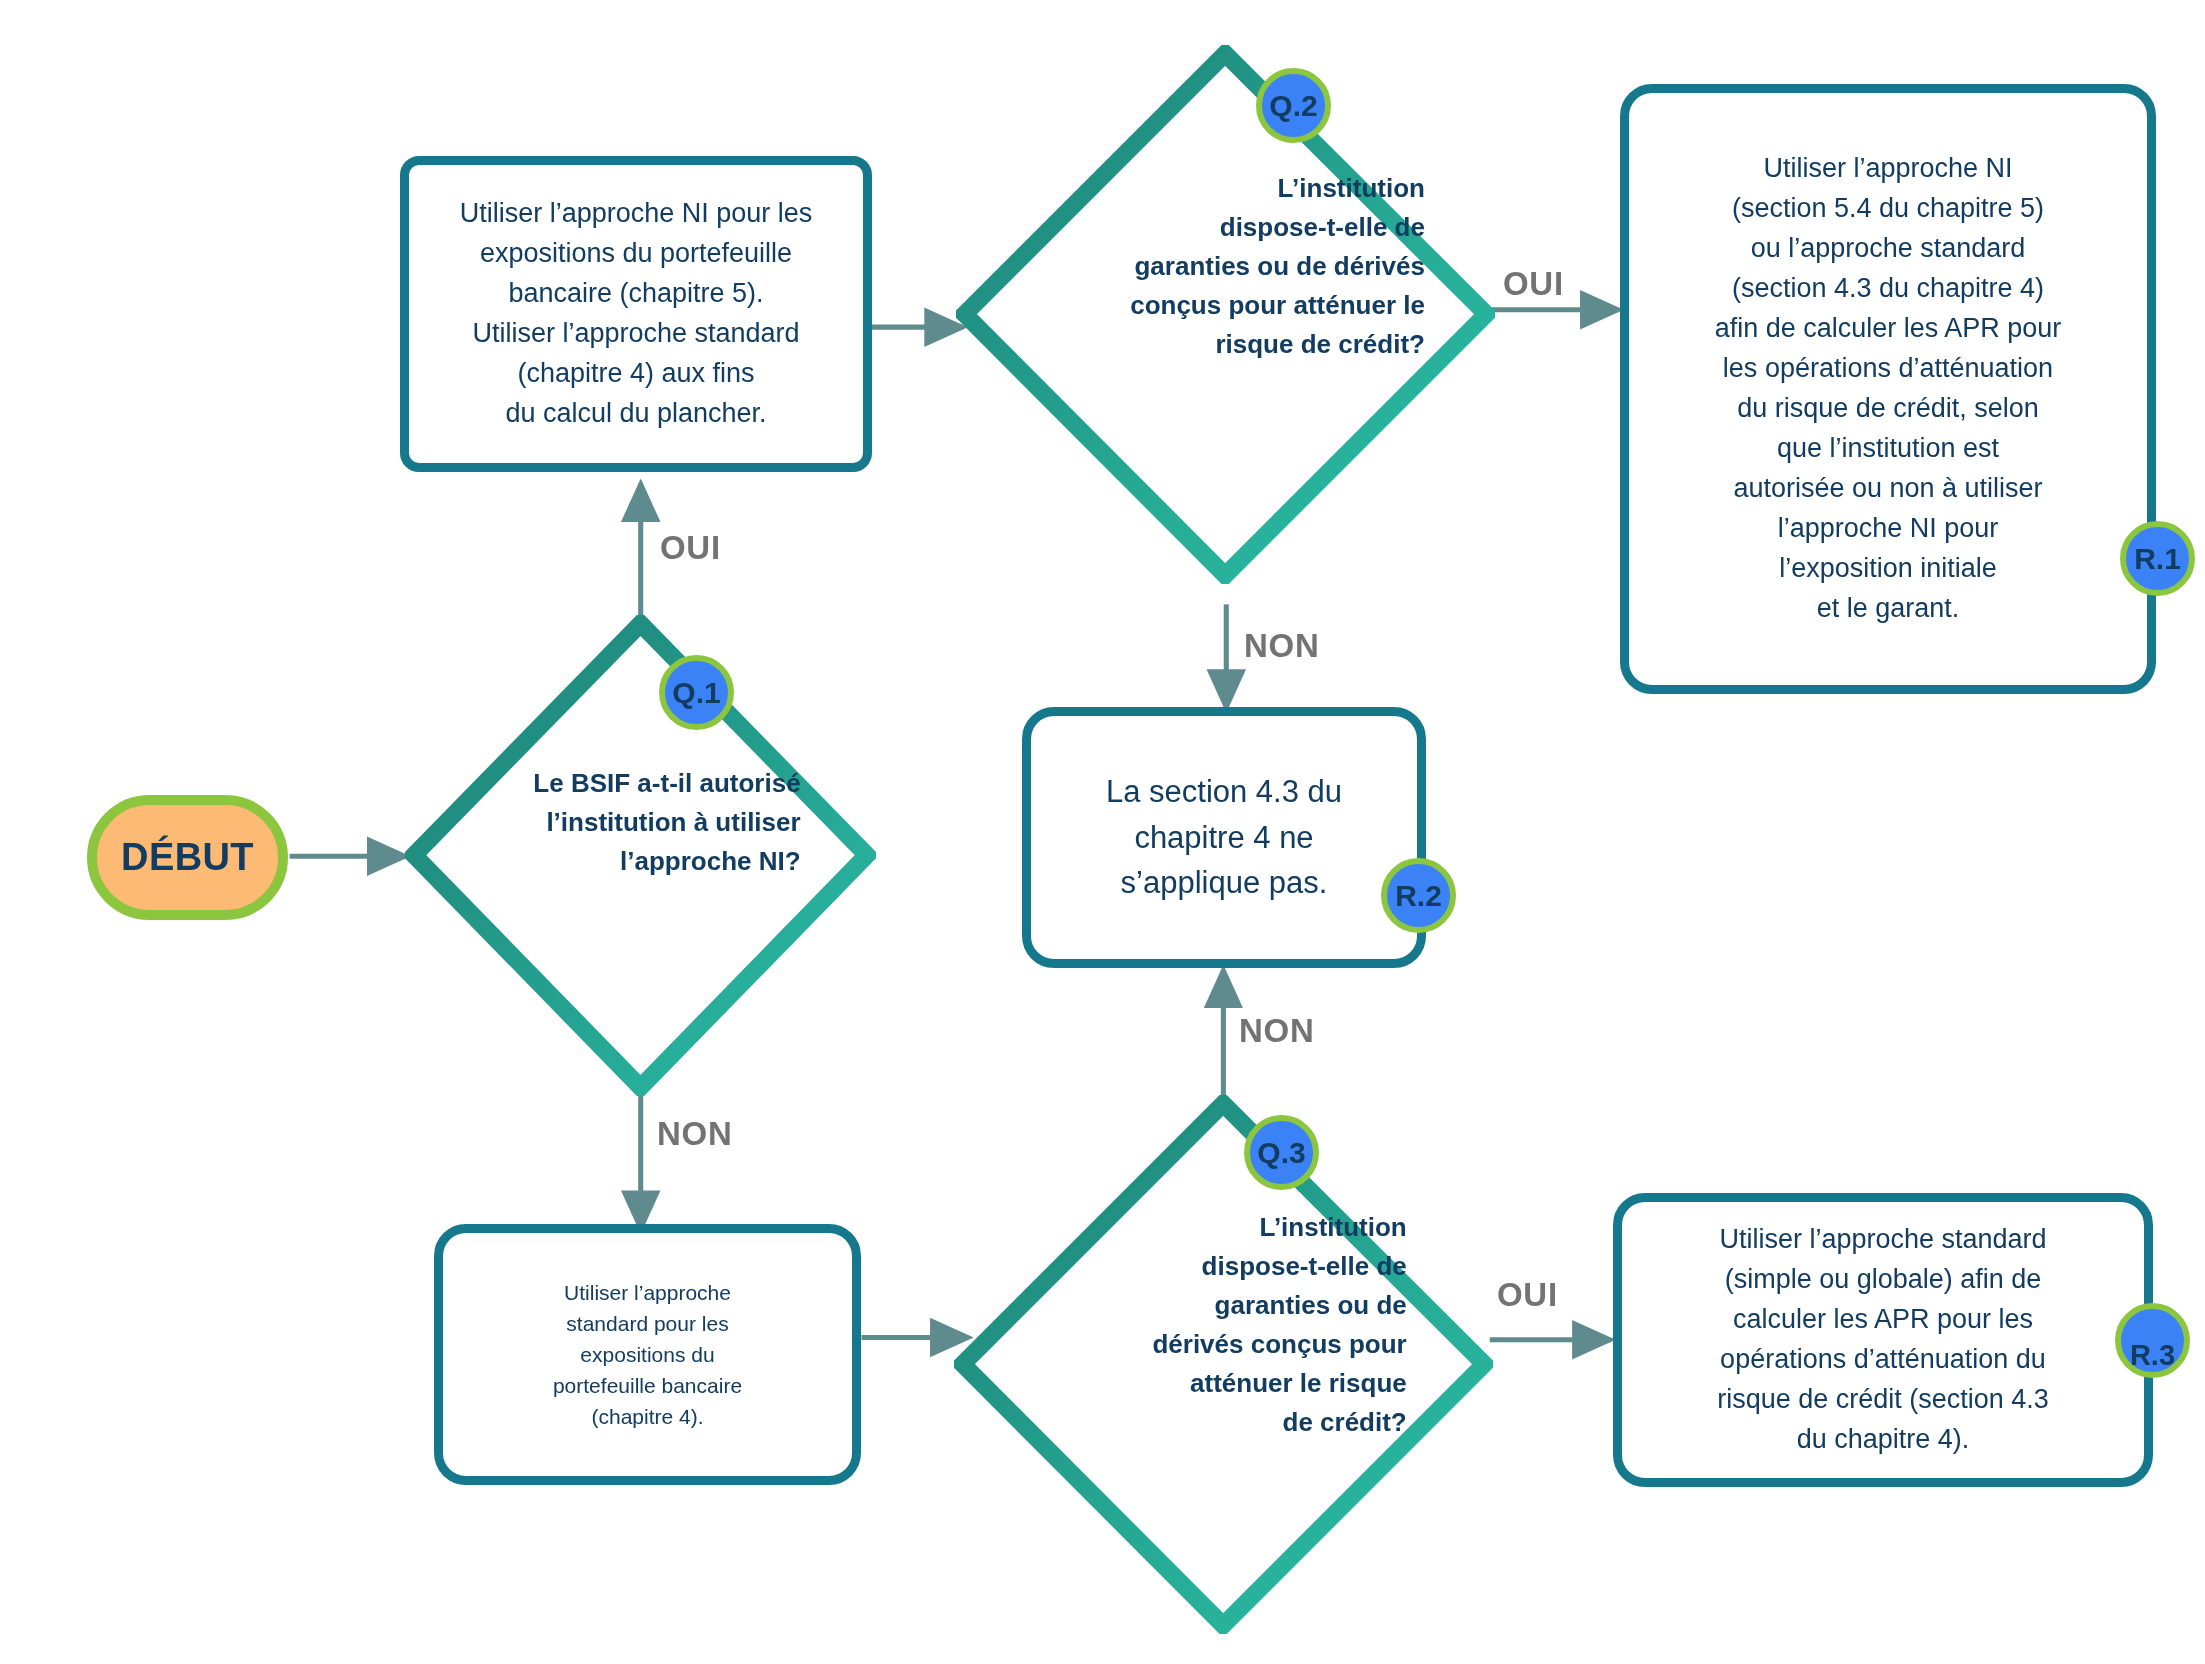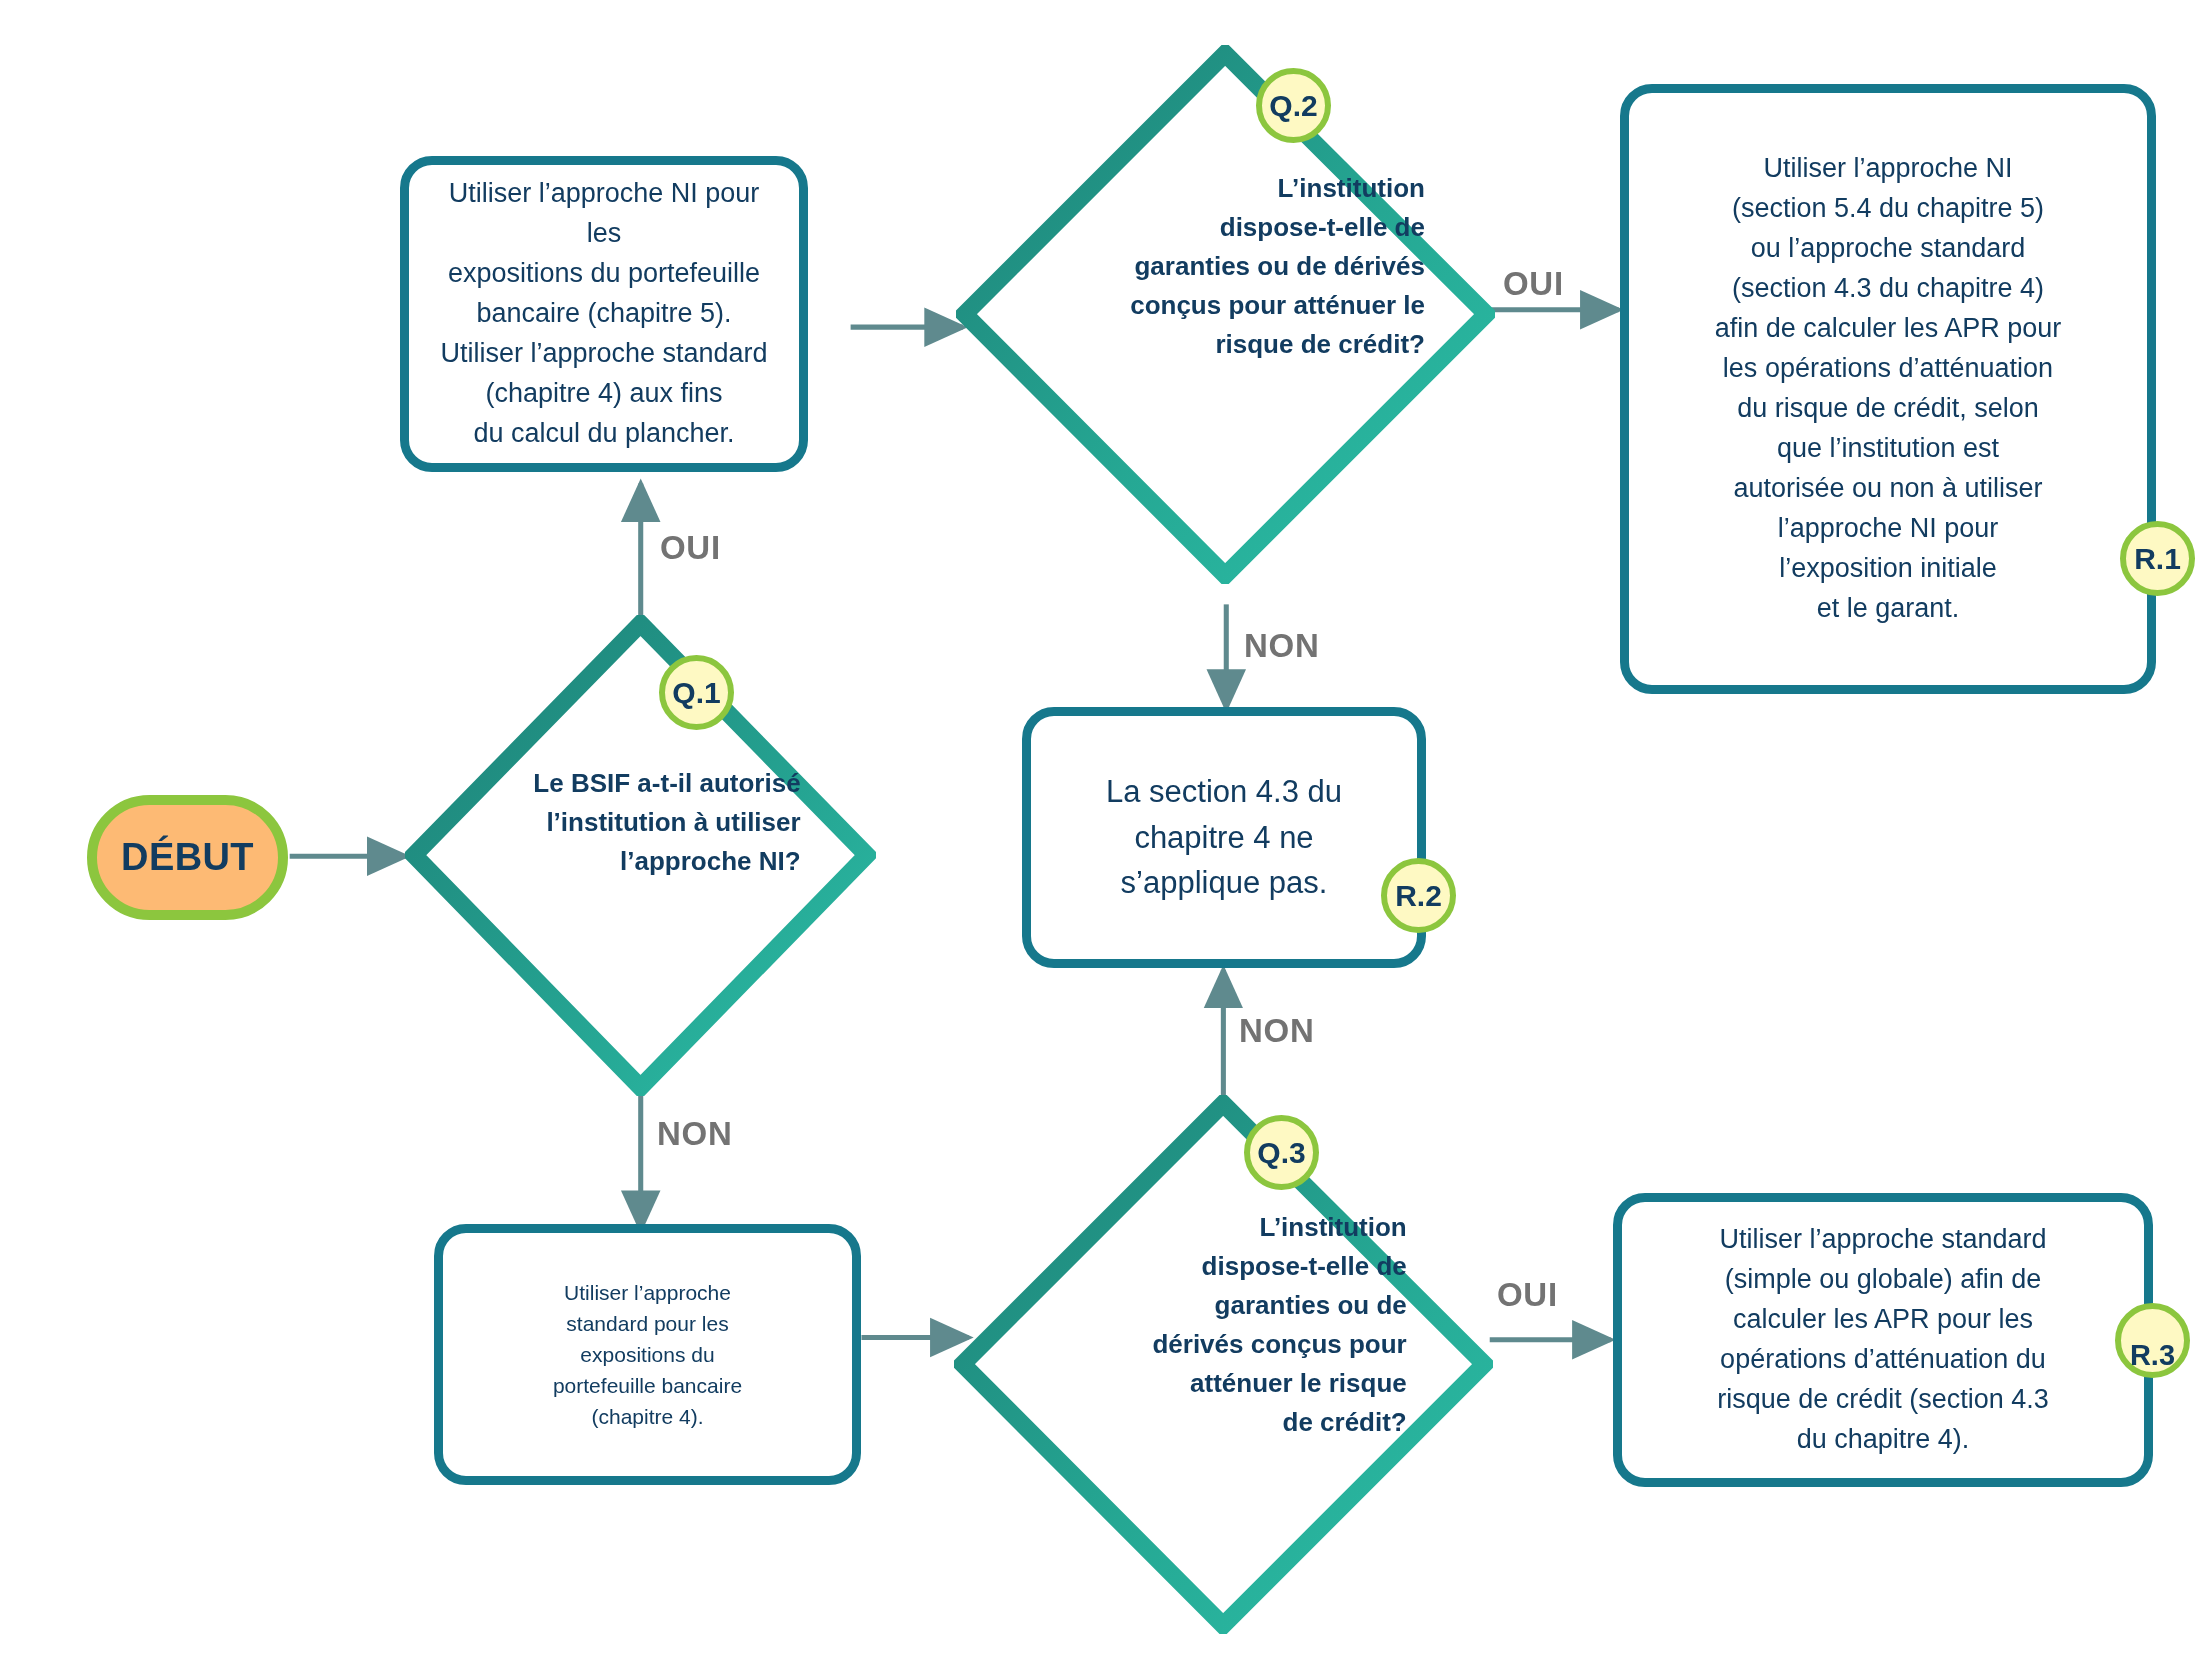--- a/index.html
+++ b/index.html
@@ -78,21 +78,21 @@
     white-space:pre-line;
     z-index:2;
   }
 
   
   .badge{
     position:absolute;
     box-sizing:border-box;
     border:6.5px solid #8CC63E;
     border-radius:50%;
-    background:#fef9c3;
+    background:#3b82f6;
     color:#123C60;
     font-weight:bold;
     display:flex;
     align-items:center;
     justify-content:center;
     z-index:9;
   }
 
   
   .edge-label{
@@ -132,21 +132,21 @@
 
     <line x1="1690" y1="1516" x2="1690" y2="1340" stroke="#5F8A8E" stroke-width="7" marker-end="url(#arrowhead)"></line>
 
     <line x1="2058" y1="1851" x2="2225" y2="1851" stroke="#5F8A8E" stroke-width="7" marker-end="url(#arrowhead)"></line>
   </svg>
 
   <div class="start-node" style="left:87px; top:795px; width:201px; height:125px; font-size:38px;">
     <span>DÉBUT</span>
   </div>
 
-  <div class="node-box" style="left:400px; top:156px; width:408px; height:316px; font-size:27px;">
+  <div class="node-box" style="left:400px; top:156px; width:472px; height:316px; font-size:27px;border-radius:19px;">
     <span class="txt">Utiliser l’approche NI pour les
 expositions du portefeuille
 bancaire (chapitre 5).
 Utiliser l’approche standard
 (chapitre 4) aux fins
 du calcul du plancher.</span>
   </div>
 
   <div class="node-box" style="left:434px; top:1224px; width:427px; height:261px; font-size:21px;">
     <span class="txt">Utiliser l’approche

